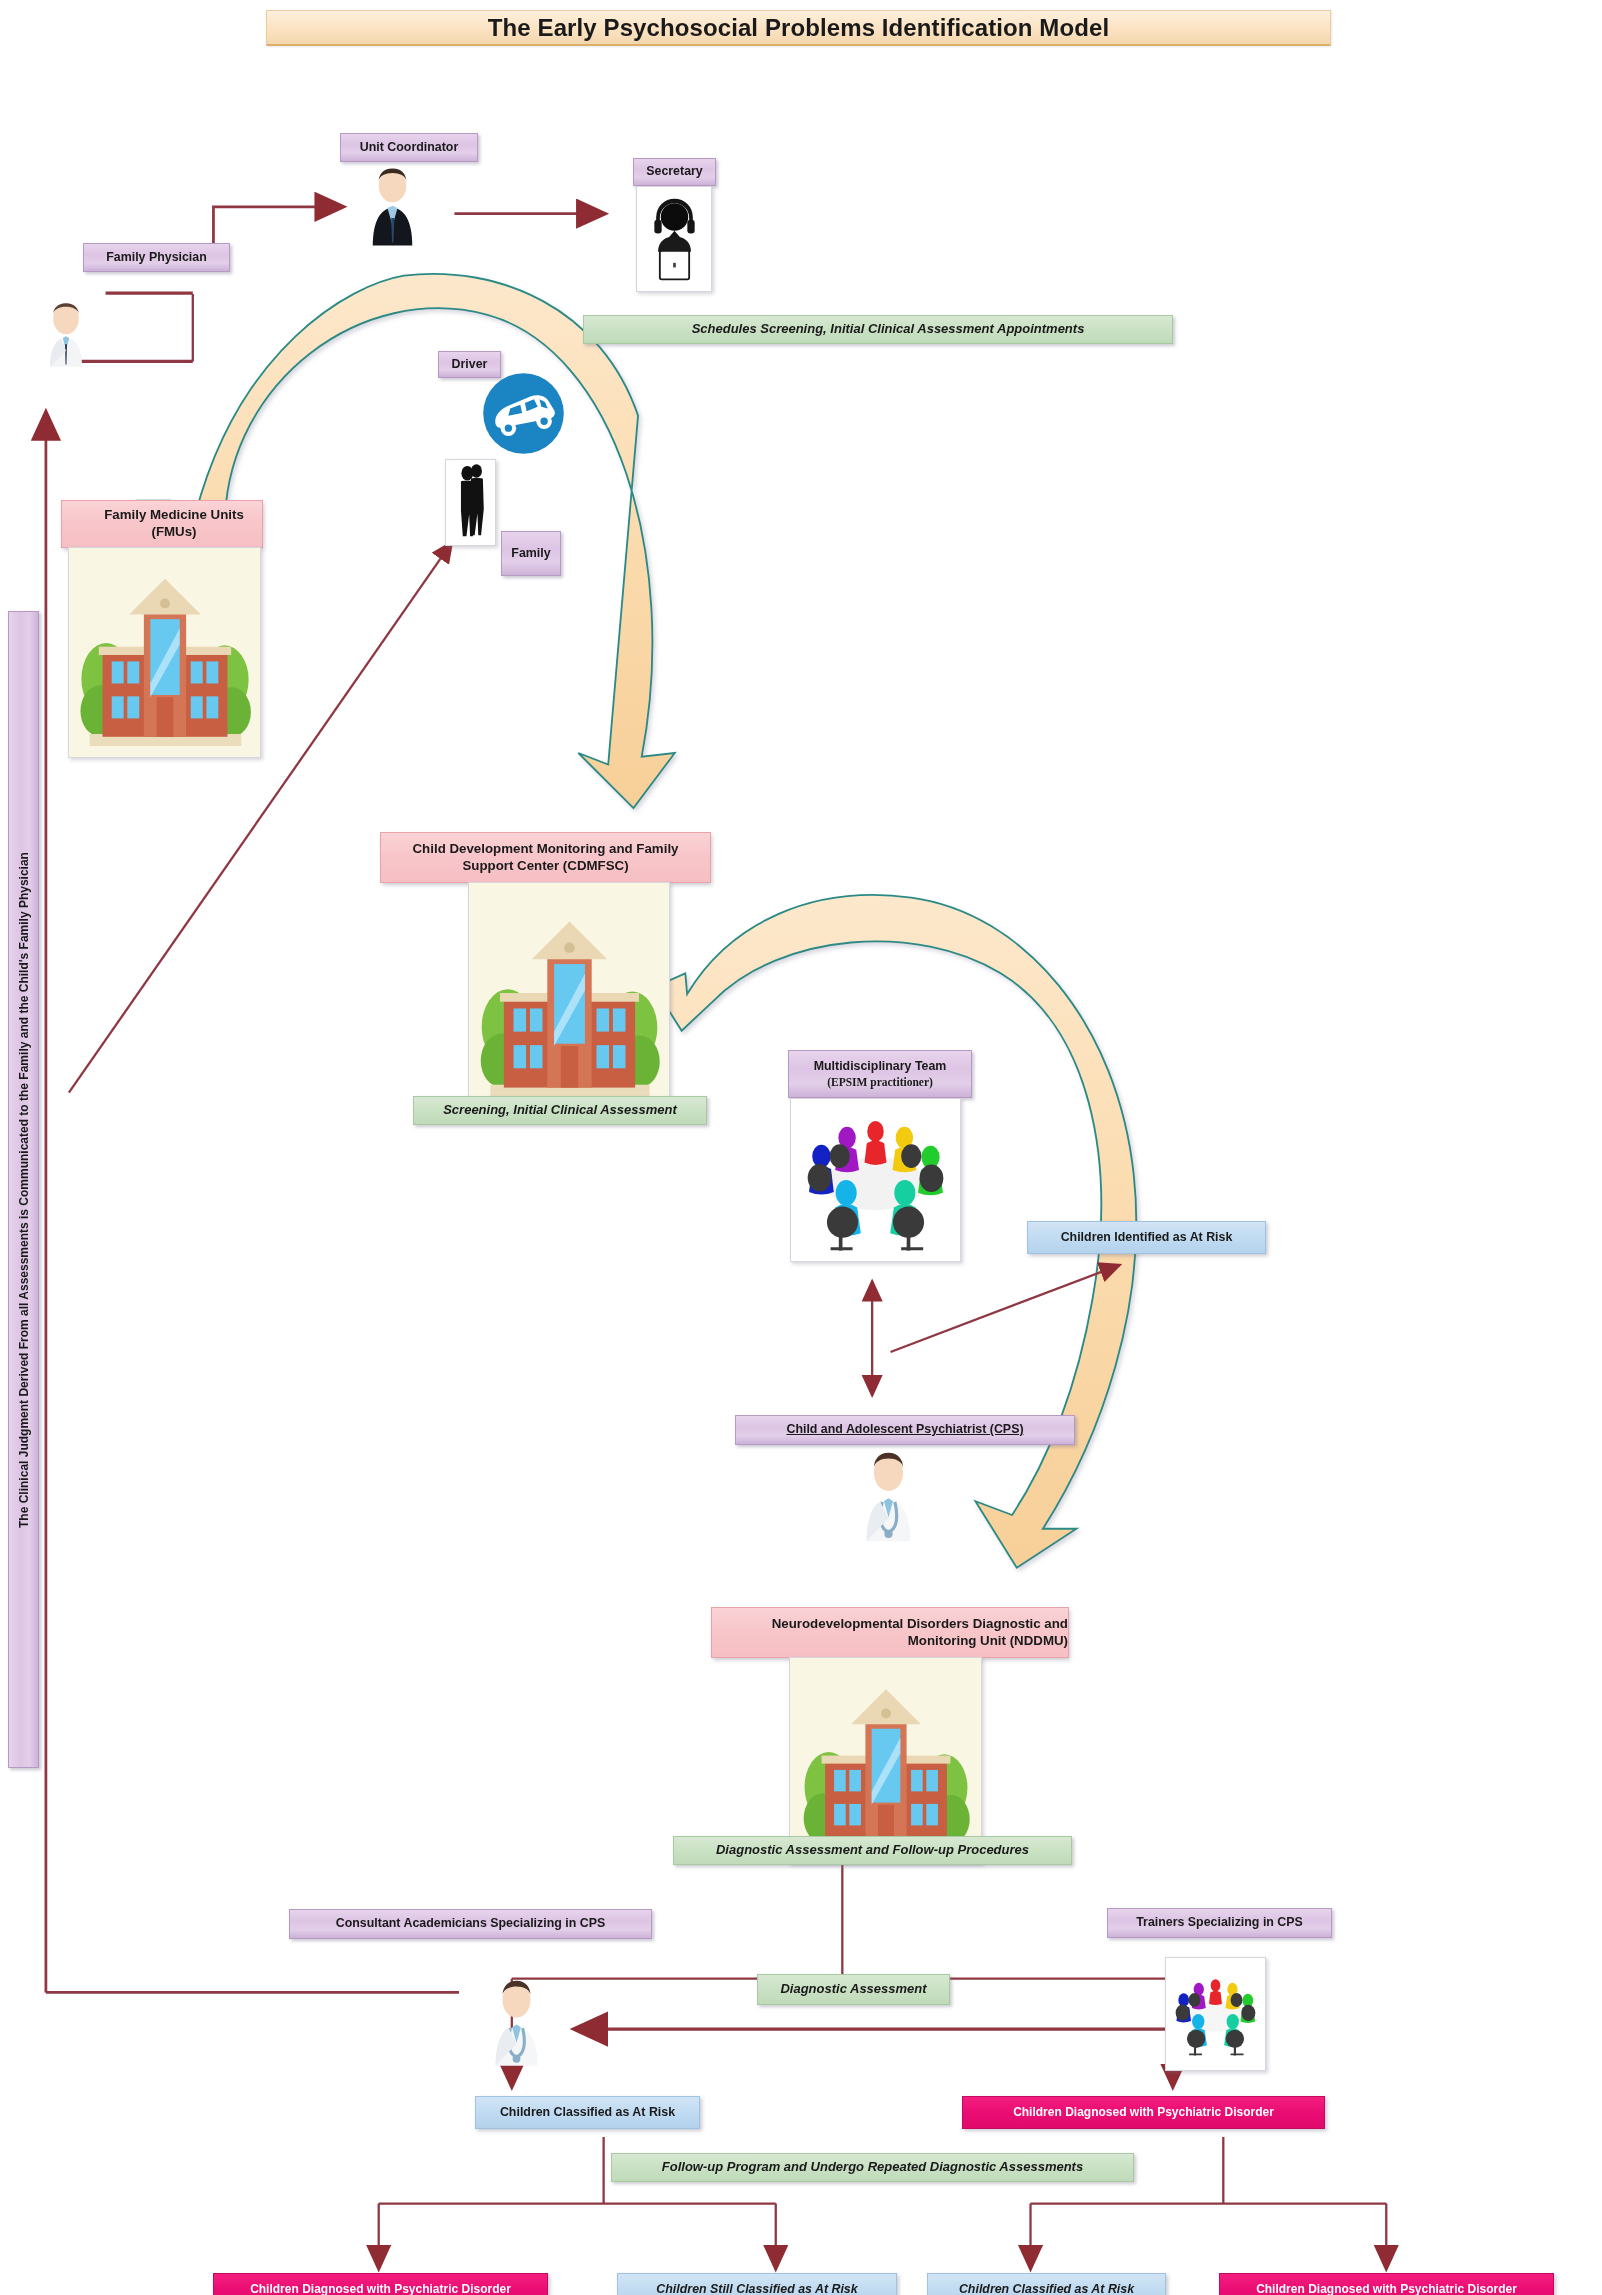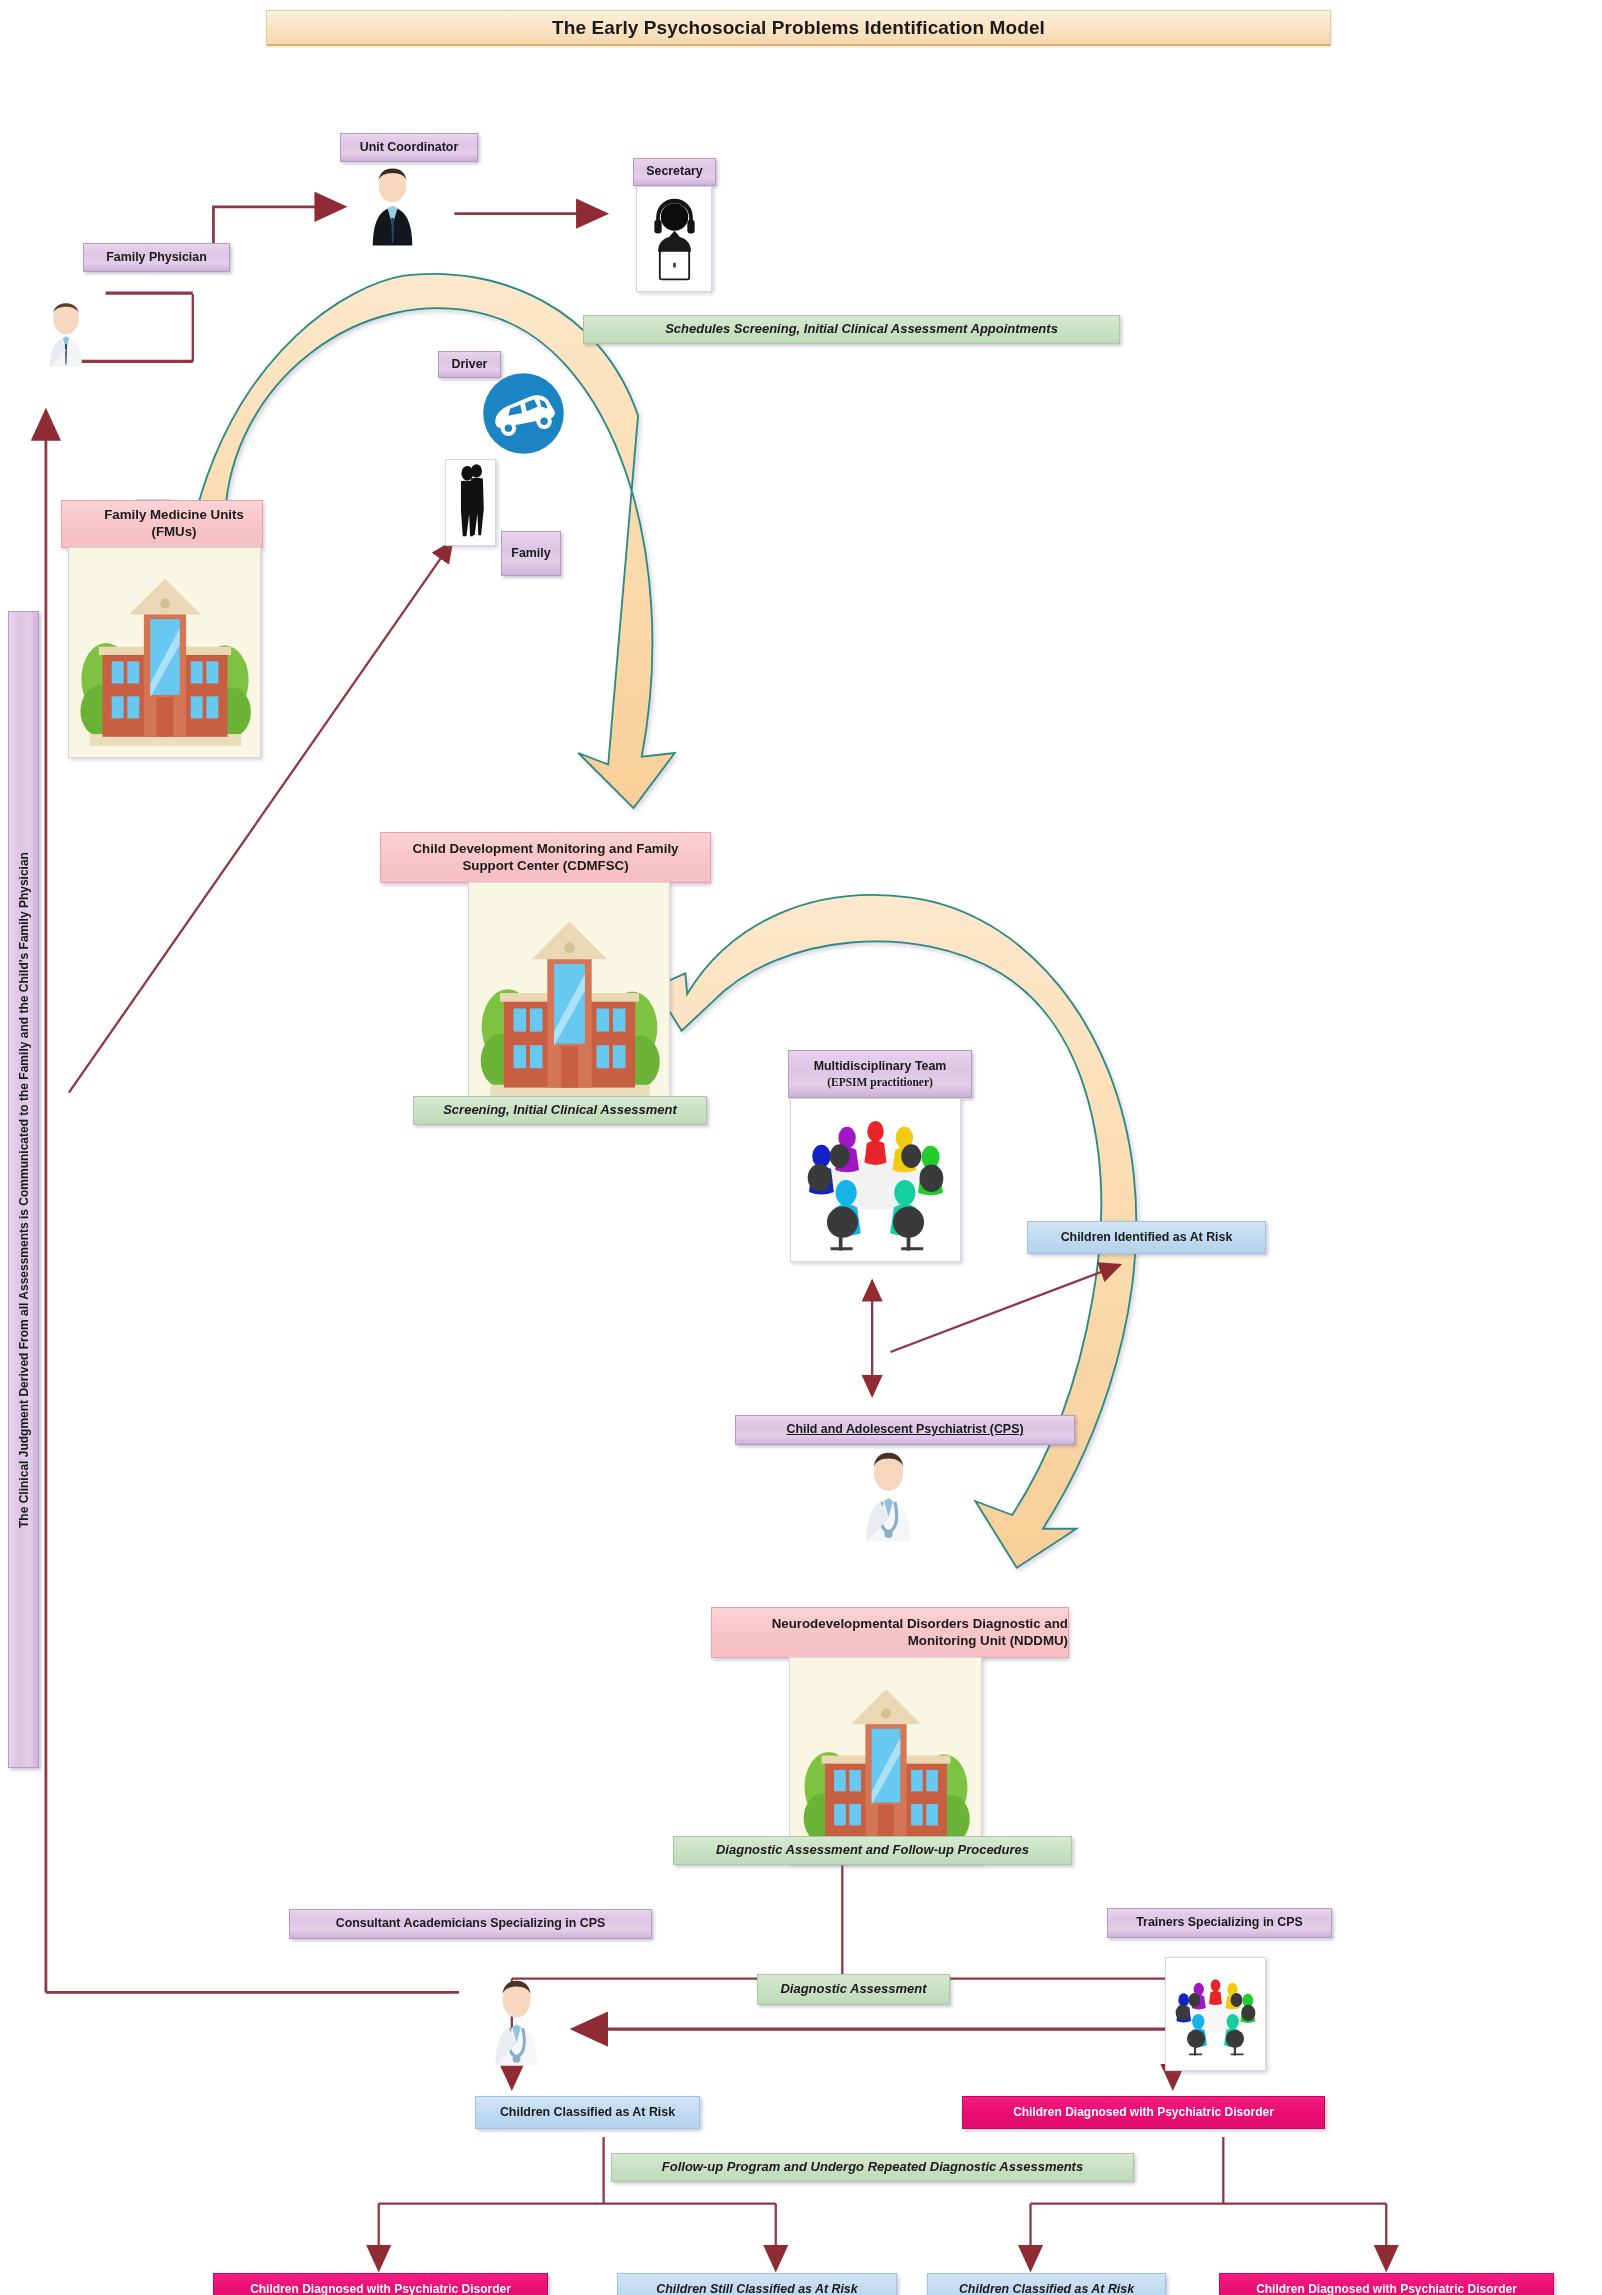--- a/index.html
+++ b/index.html
@@ -12,21 +12,21 @@
        justify-content:center;text-align:center;line-height:1.25;
        color:#1a1a1a;font-weight:bold;}
 
   
   .title-banner{
     left:266px;top:10px;width:1065px;height:36px;
     background:linear-gradient(180deg,#fdf0dd 0%,#fbe2c2 55%,#f3d7ae 100%);
     border:0.5px solid #e8cda2;
     border-bottom:2.3px solid #dcb06a;
     box-shadow:0.9px 1.4px 2.8px rgba(140,140,160,.35);
-    font-size:19px;letter-spacing:0.1px;
+    font-size:24px;letter-spacing:0.1px;
   }
 
   
   .purple{
     background:linear-gradient(180deg,#e7d4ec 0%,#ddc4e4 40%,#e3cfe9 70%,#cdb2d8 100%);
     border:0.5px solid #b79ac4;
     box-shadow:1.8px 2.3px 3.2px rgba(120,115,140,.40);
     font-size:12.4px;
   }
   
@@ -230,21 +230,21 @@
       <path d="M20,52 A40,40 0 0 1 100,52 L100,64 L92,64 L92,54 A32,32 0 0 0 28,54 L28,64 L20,64 Z" fill="#151515"></path>
       <rect x="16" y="58" width="16" height="30" rx="7" fill="#151515"></rect>
       <rect x="88" y="58" width="16" height="30" rx="7" fill="#151515"></rect>
       <path d="M60,82 L72,96 L60,100 L48,96 Z" fill="#151515"></path>
       <path d="M24,128 C24,104 42,94 60,94 C78,94 96,104 96,128 Z" fill="#1a1a1a"></path>
       <rect x="28" y="126" width="64" height="62" rx="4" fill="#ffffff" stroke="#1a1a1a" stroke-width="4"></rect>
       <rect x="57" y="152" width="6" height="10" fill="#444"></rect>
     </svg>
   </div>
 
-  <div class="box green" style="left:583px;top:315px;width:537px;height:28.5px;padding-left:20px;">Schedules Screening, Initial Clinical Assessment Appointments</div>
+  <div class="box green" style="left:583px;top:315px;width:590px;height:28.5px;padding-left:20px;">Schedules Screening, Initial Clinical Assessment Appointments</div>
 
   <div class="box purple" style="left:438px;top:351px;width:63px;height:27px;">Driver</div>
 
   <div class="imgframe" style="left:477px;top:367px;width:92px;height:92px;border:none;box-shadow:none;background:transparent;">
     <svg width="87" height="87" viewBox="0 0 190 190">
       <circle cx="95" cy="95" r="88" fill="#1b85c4"></circle>
       <g fill="#ffffff">
         <path d="M34,118 C30,100 44,86 62,78 L110,58 C126,52 142,56 150,68 L162,88
                  C166,96 162,104 152,106 L48,126 C40,128 36,124 34,118 Z"></path>
       </g>

